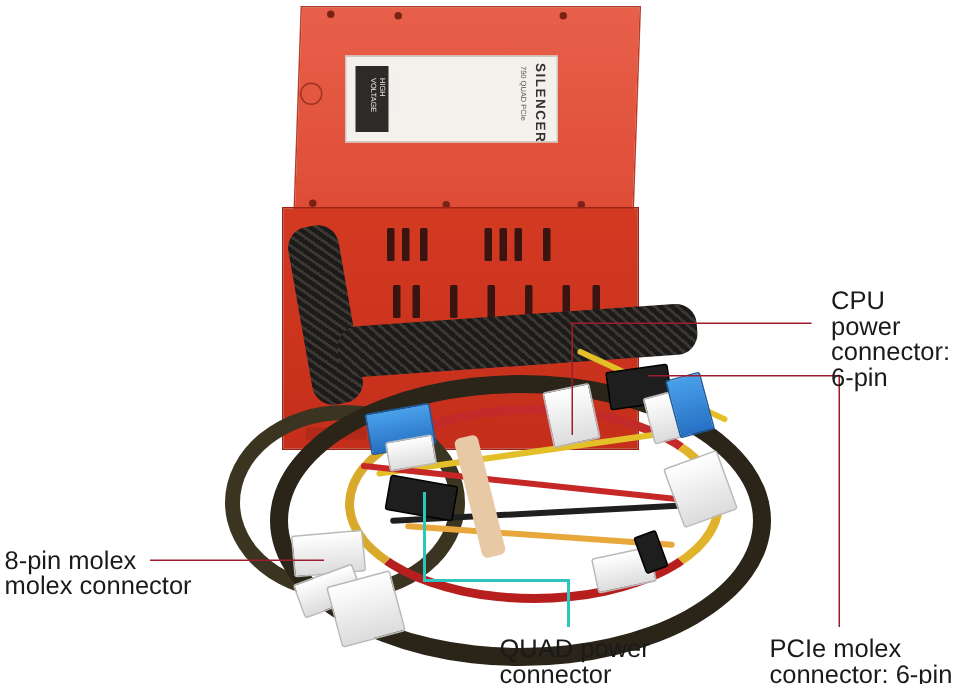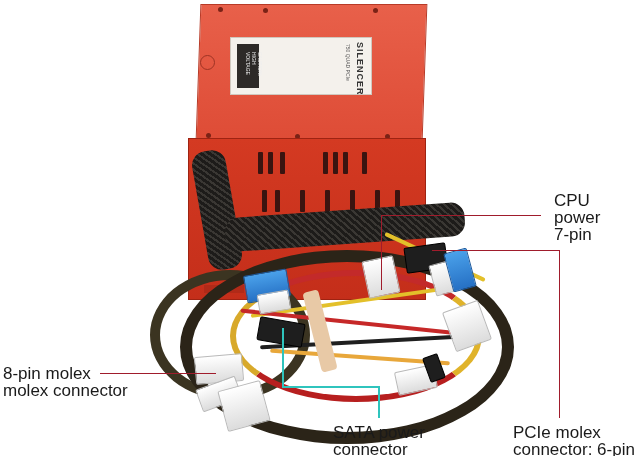--- a/index.html
+++ b/index.html
@@ -122,30 +122,31 @@
   <div class="leader" style="left:559px;top:250px;width:1px;height:168px;"></div>
 
   <div class="leader" style="left:100px;top:373px;width:116px;height:1px;"></div>
 
   <div class="leader-teal" style="left:282px;top:328px;width:2px;height:59px;"></div>
   <div class="leader-teal" style="left:282px;top:386px;width:97px;height:2px;"></div>
   <div class="leader-teal" style="left:378px;top:386px;width:2px;height:32px;"></div>
 
   <div class="callout" style="left:554px;top:192px;">
     <div>CPU power</div>
-    <div>7-pin</div>
+    <div>connector:</div>
+    <div>6-pin</div>
   </div>
 
   <div class="callout" style="left:513px;top:424px;">
     <div>PCIe molex</div>
     <div>connector: 6-pin</div>
   </div>
 
   <div class="callout" style="left:333px;top:424px;">
-    <div>SATA power</div>
+    <div>QUAD power</div>
     <div>connector</div>
   </div>
 
   <div class="callout" style="left:3px;top:365px;">
     <div>8-pin molex</div>
     <div>molex connector</div>
   </div>
 
 </div>
 

